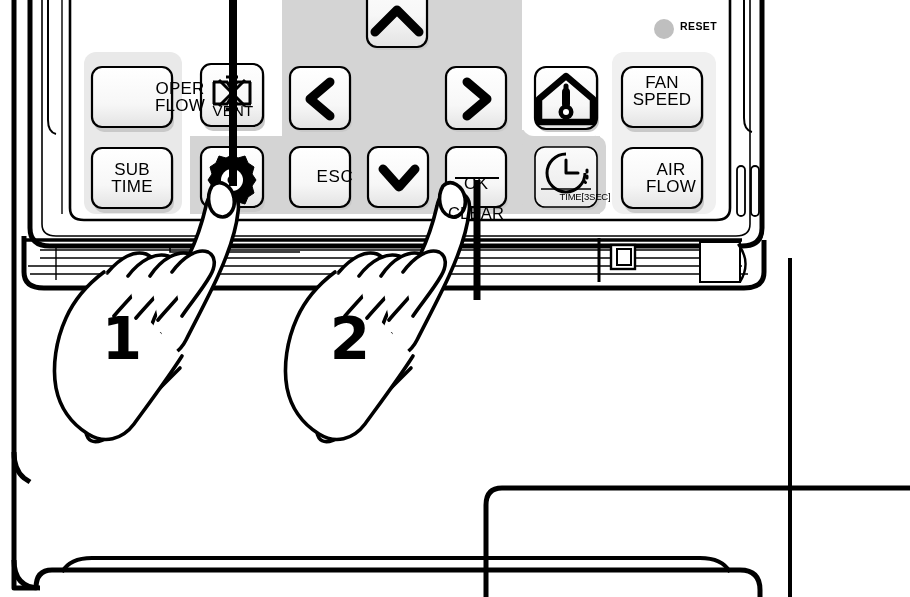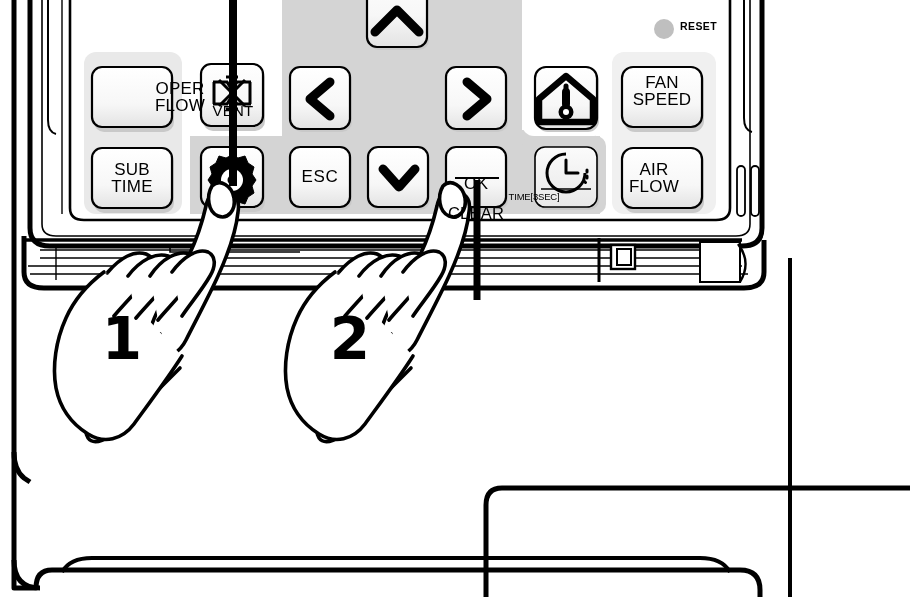--- a/index.html
+++ b/index.html
@@ -18,21 +18,21 @@
     text-align:center;
     color:#000;
     font-family:Liberation Sans, sans-serif;
     line-height:1.02;
     pointer-events:none;
     white-space:pre;
   }
   .lbl span{display:block;}
   .key-lbl{font-size:17px;letter-spacing:.2px;}
   .vent-lbl{font-size:15px;letter-spacing:.2px;}
-  .esc-lbl{font-size:17px;letter-spacing:.6px;}
+  .esc-lbl{font-size:17px;letter-spacing:.6px;padding-left:15px;}
   .ok-lbl{font-size:16.5px;letter-spacing:.2px;margin-top:20px;}
   .time-lbl{font-size:9.5px;letter-spacing:-.2px;}
   .reset-lbl{font-size:10.5px;font-weight:bold;letter-spacing:.4px;}
   .num-lbl{font-size:58px;font-weight:bold;font-family:"DejaVu Sans", sans-serif;}
 </style>
 </head>
 <body>
 
 <div id="stage">
 
@@ -335,30 +335,30 @@
   <span>ESC</span>
 </div>
 
 <div class="lbl ok-lbl" style="left:446px;top:150px;width:60px;height:26px;">
   <span>OK</span>
 </div>
 <div class="lbl ok-lbl" style="left:446px;top:180px;width:60px;height:26px;align-items:center;">
   <span>CLEAR</span>
 </div>
 
-<div class="lbl time-lbl" style="left:512px;top:189px;width:44px;height:16px;">
+<div class="lbl time-lbl" style="left:563px;top:189px;width:44px;height:16px;">
   <span>TIME[3SEC]</span>
 </div>
 
 <div class="lbl key-lbl" style="left:622px;top:67px;width:80px;height:48px;">
   <span>FAN</span>
   <span>SPEED</span>
 </div>
 
-<div class="lbl key-lbl" style="left:622px;top:148px;width:64px;height:60px;">
+<div class="lbl key-lbl" style="left:639px;top:148px;width:64px;height:60px;">
   <span>AIR</span>
   <span>FLOW</span>
 </div>
 
 <div class="lbl reset-lbl" style="left:680px;top:21px;width:60px;height:16px;justify-content:flex-start;align-items:flex-start;">
   <span>RESET</span>
 </div>
 
 <div class="lbl num-lbl" style="left:92px;top:305px;width:60px;height:70px;">
   <span>1</span>

